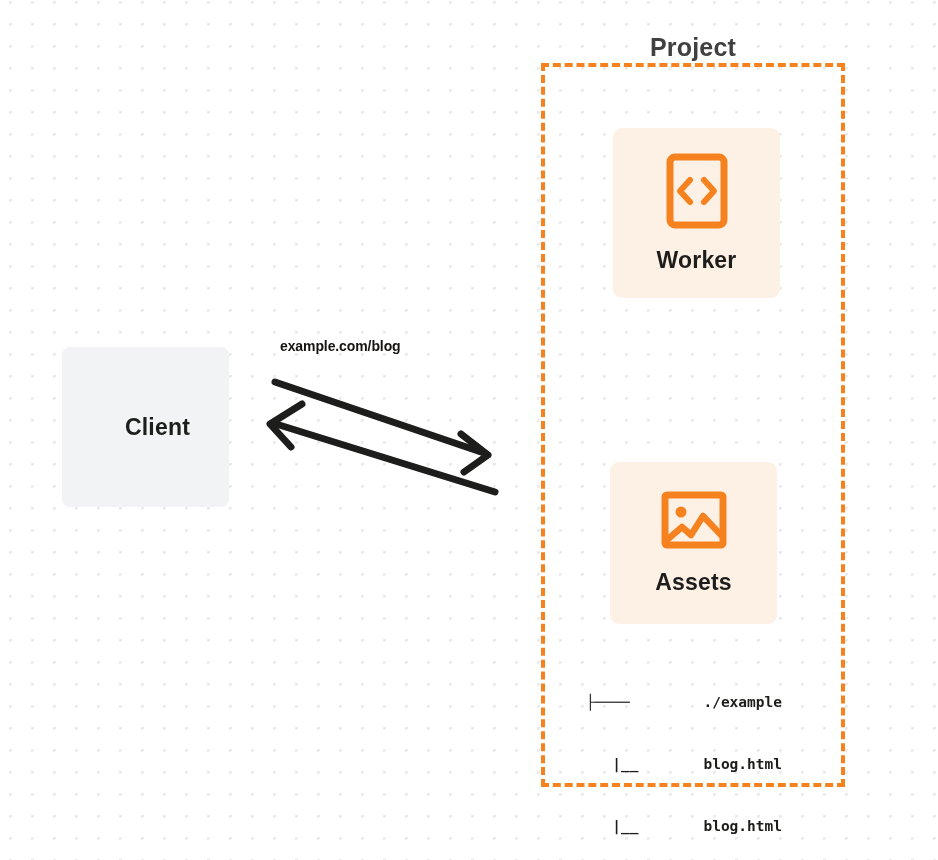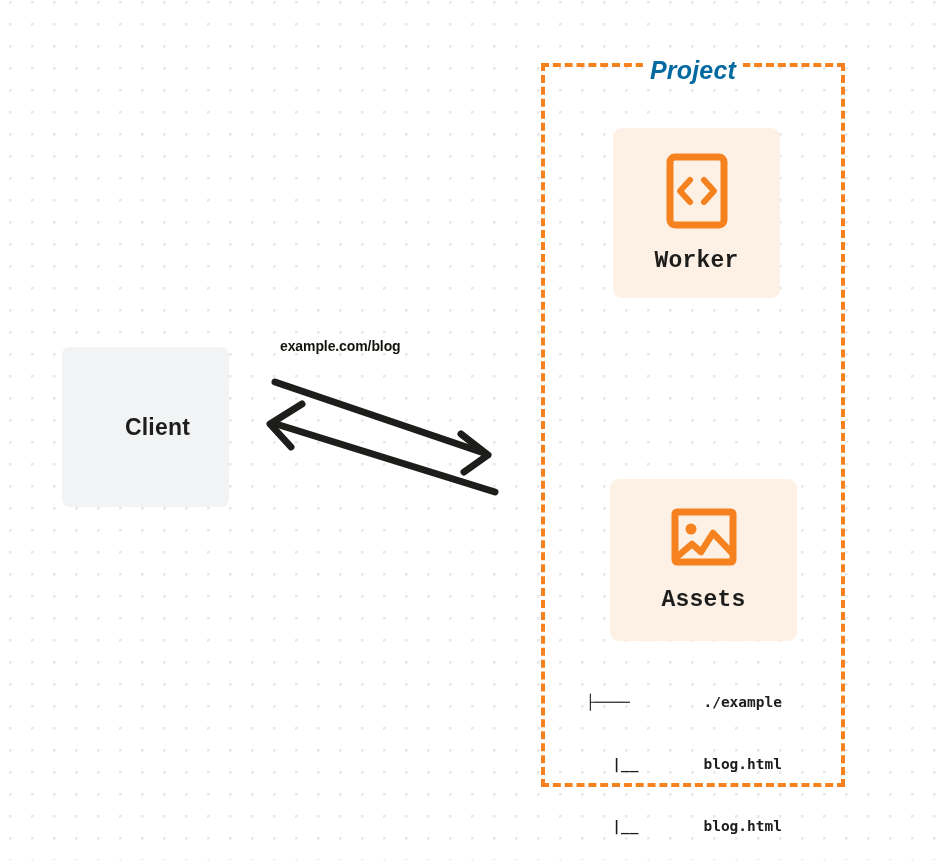--- a/index.html
+++ b/index.html
@@ -76,53 +76,51 @@
     top: 63px;
     width: 304px;
     height: 724px;
     box-sizing: border-box;
     border: 4px dashed #f6821f;
     background: transparent;
   }
   .project-title {
     position: absolute;
     left: 50%;
-    top: 70px;
+    top: 47px;
     transform: translate(-50%, -50%);
     padding: 0 7px;
     background: #ffffff;
     font-size: 25px;
     font-weight: bold;
-    color: #0369a1;
+    color: #404040;
     letter-spacing: 0.2px;
     white-space: nowrap;
-    font-style: italic;
   }
 
   
   .service-card {
     position: absolute;
     background: #fdf1e6;
     border-radius: 9px;
     display: flex;
     flex-direction: column;
     align-items: center;
     justify-content: center;
-    font-family: Liberation Mono, monospace;
   }
   .service-card.worker {
     left: 613px;
     top: 128px;
     width: 167px;
     height: 170px;
   }
   .service-card.assets {
     left: 610px;
-    top: 479px;
-    width: 187px;
+    top: 462px;
+    width: 167px;
     height: 162px;
   }
   .service-icon {
     display: block;
     margin-bottom: 14px;
   }
   .service-card.assets .service-icon {
     margin-bottom: 16px;
   }
   .service-label {

